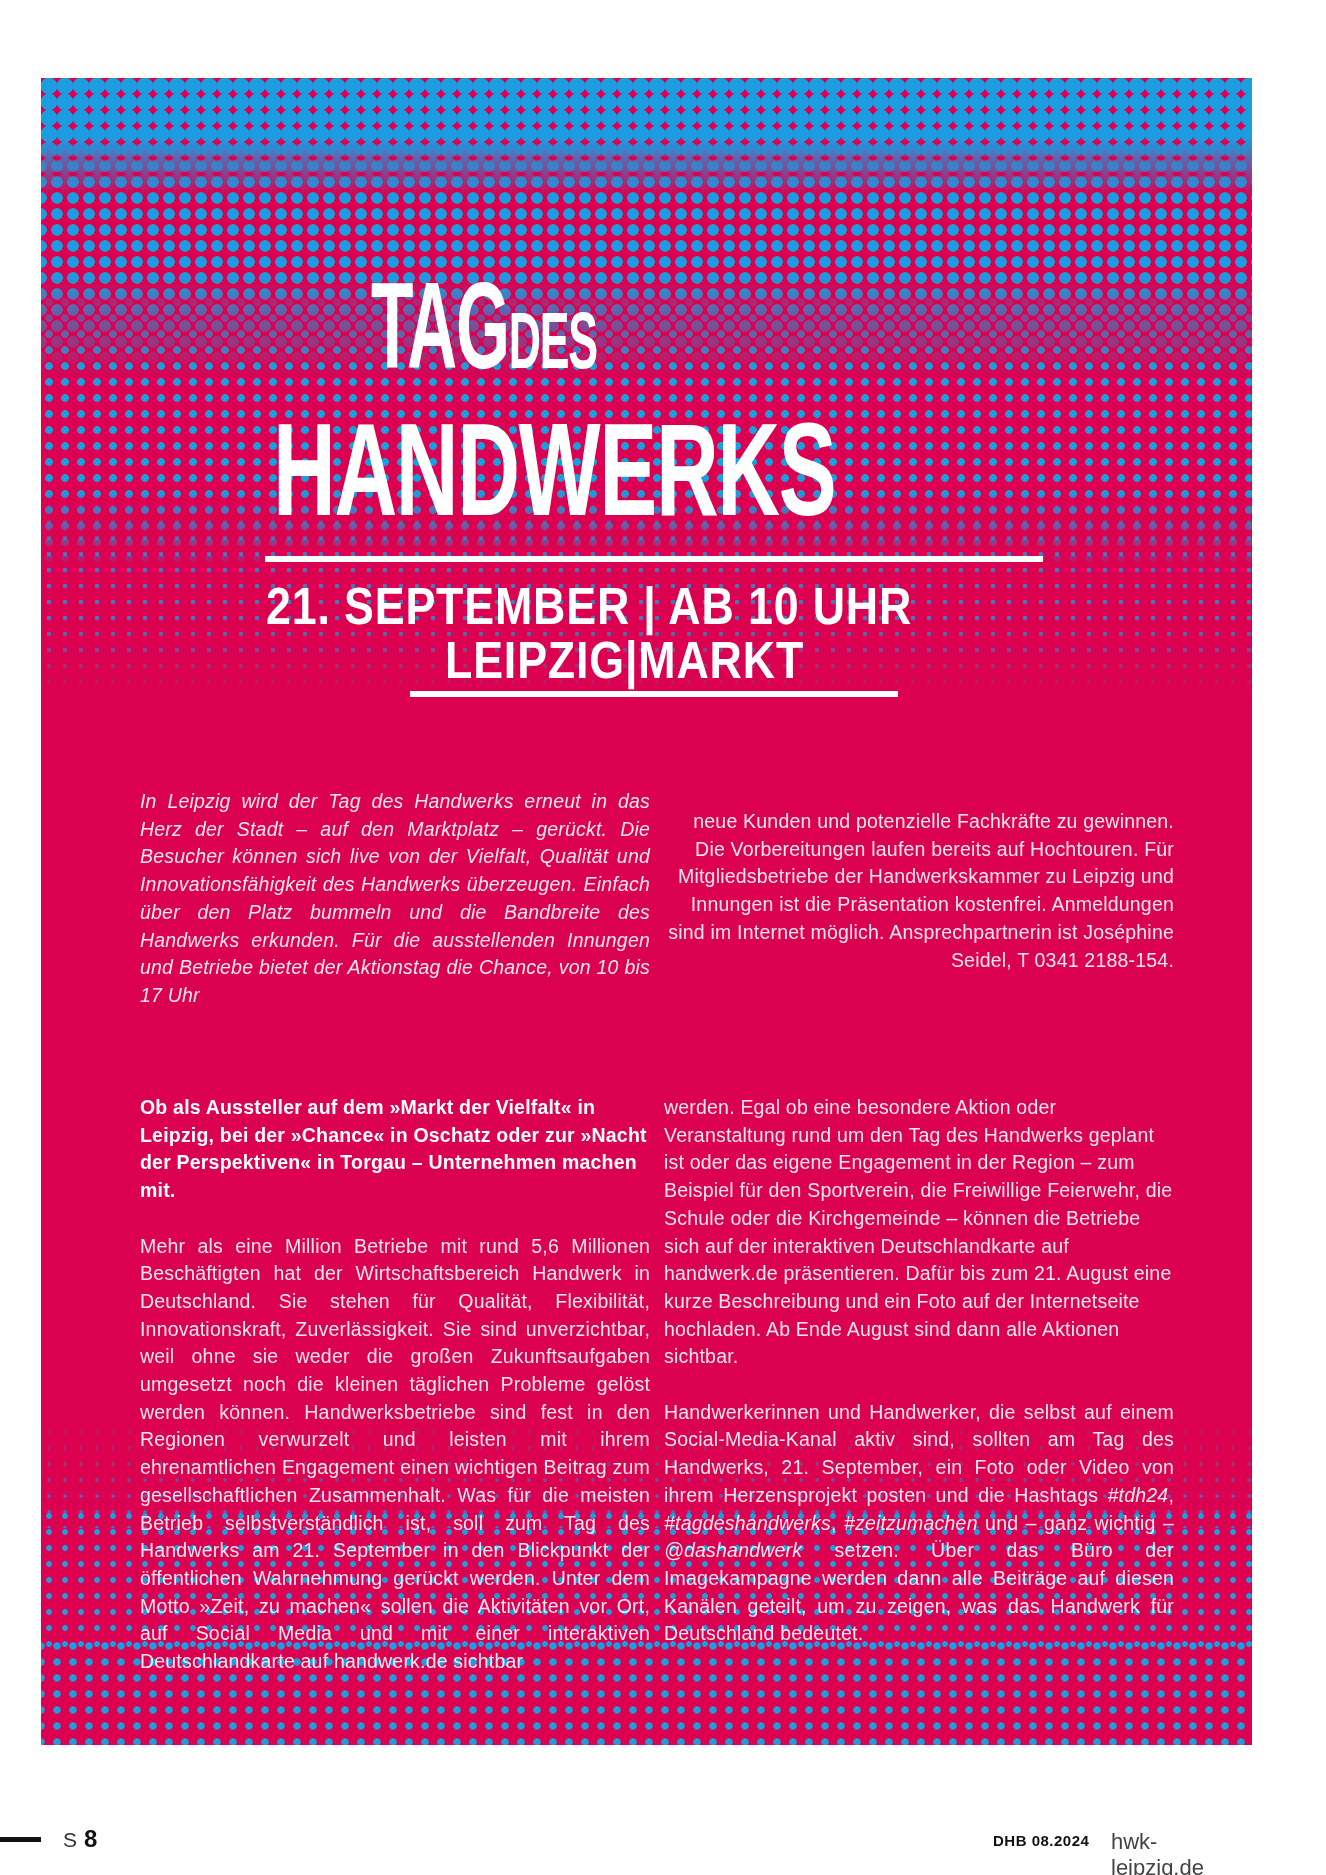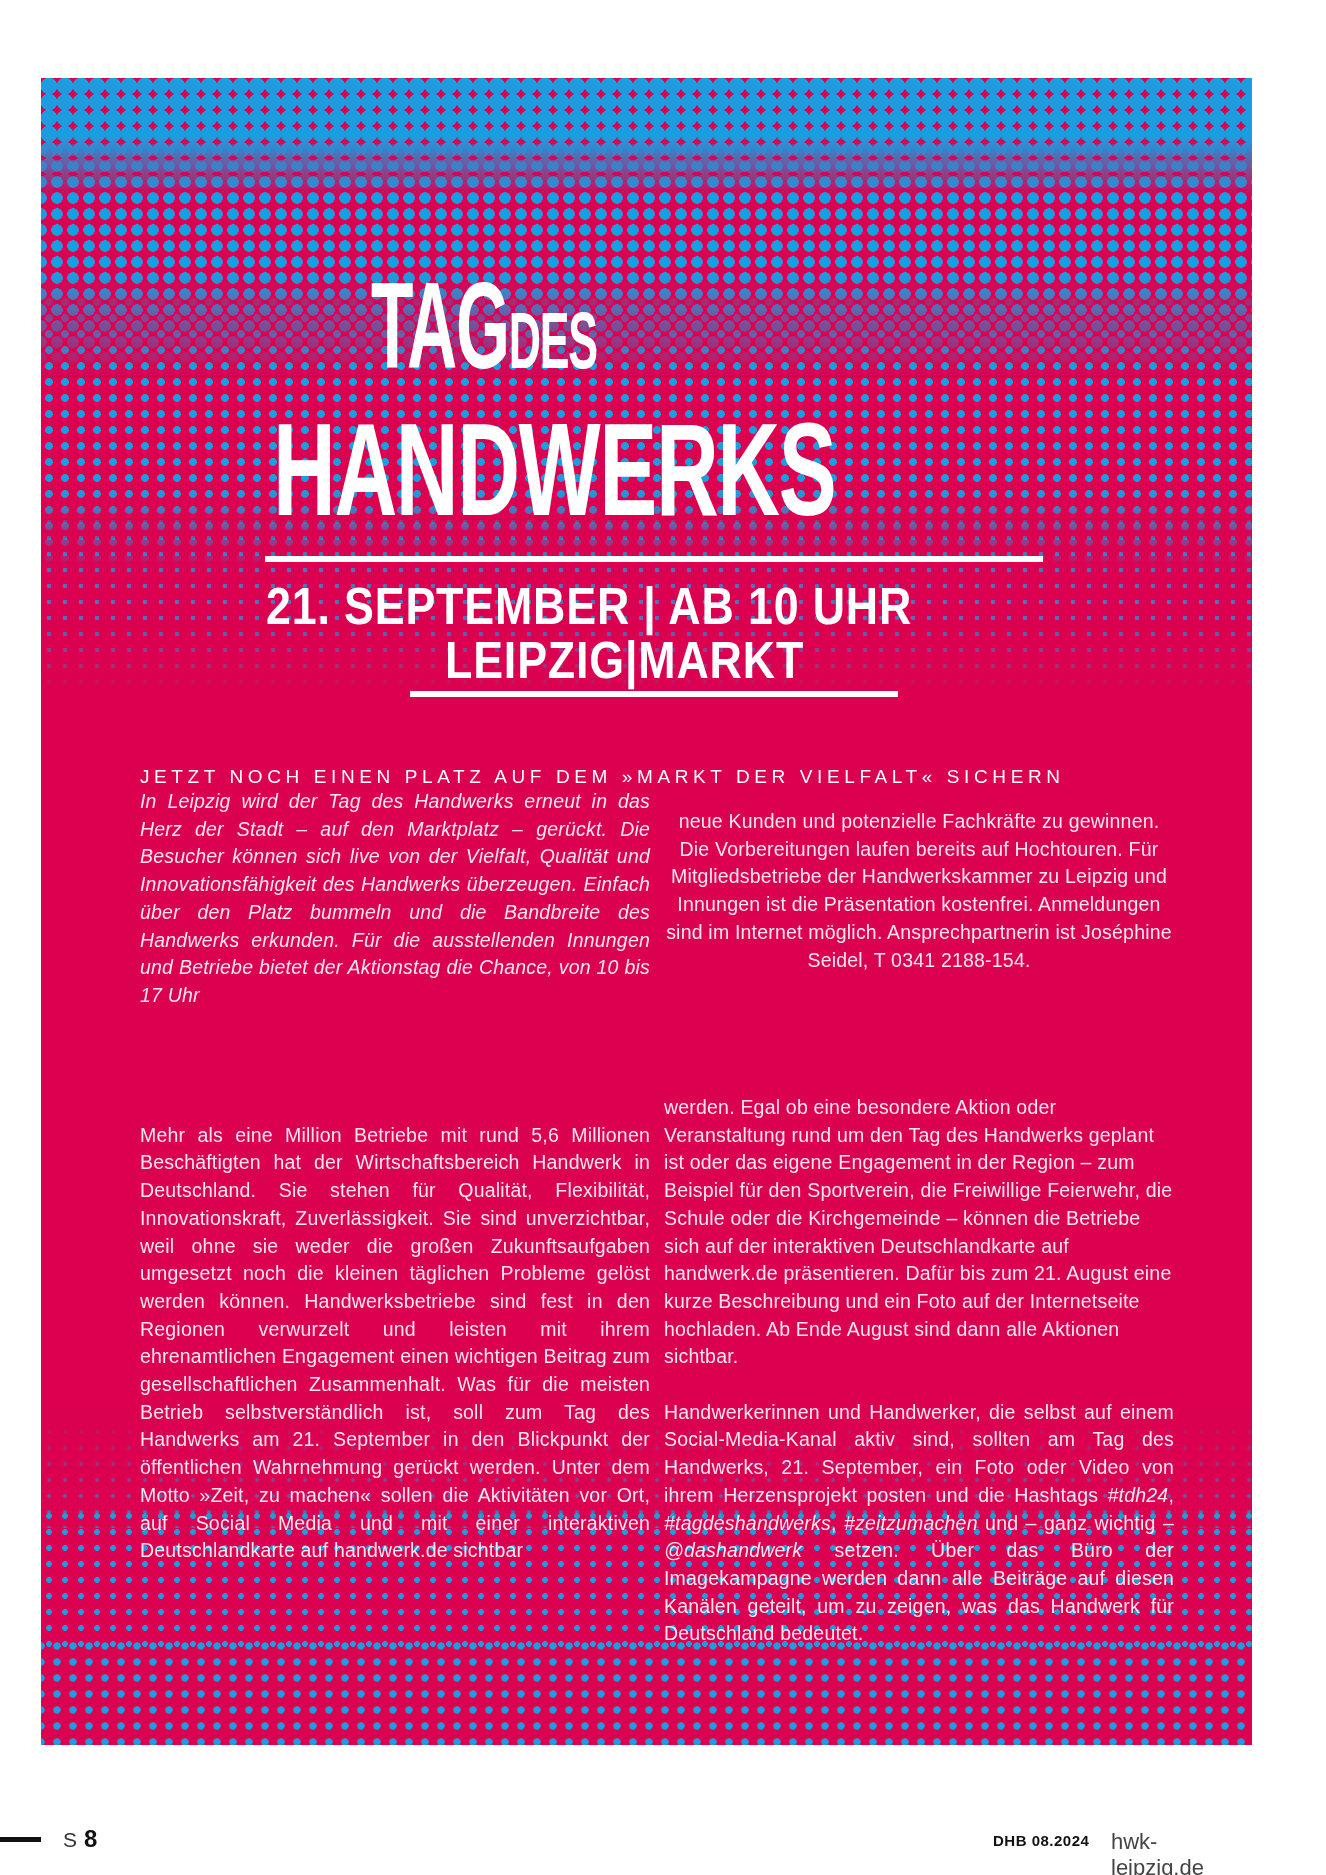--- a/index.html
+++ b/index.html
@@ -88,30 +88,30 @@
   <div class="title-1">
     <span>TAG</span><span class="des">DES</span>
   </div>
   <div class="title-2">HANDWERKS</div>
 
   <div class="rule r1"></div>
   <div class="date-line">21. SEPTEMBER | AB 10 UHR</div>
   <div class="place-line">LEIPZIG|MARKT</div>
   <div class="rule r2"></div>
 
-  <div class="kicker">JETZT NOCH EINEN PLATZ AUF DEM »MARKT DER VIELFALT« SICHERN</div>
 
   <div class="col c1">
     <p>In Leipzig wird der Tag des Handwerks erneut in das Herz der Stadt – auf den Marktplatz – gerückt. Die Besucher können sich live von der Vielfalt, Qualität und Innovationsfähigkeit des Handwerks überzeugen. Einfach über den Platz bummeln und die Bandbreite des Handwerks erkunden. Für die ausstellenden Innungen und Betriebe bietet der Aktionstag die Chance, von 10 bis 17 Uhr</p>
   </div>
   <div class="col c2">
-    <p style="text-align:center">neue Kunden und potenzielle Fachkräfte zu gewinnen. Die Vorbereitungen laufen bereits auf Hochtouren. Für Mitgliedsbetriebe der Handwerkskammer zu Leipzig und Innungen ist die Präsentation kostenfrei. Anmeldungen sind im Internet möglich. Ansprechpartnerin ist Joséphine Seidel, T 0341 2188-154.</p>
+    <p style="text-align:right">neue Kunden und potenzielle Fachkräfte zu gewinnen. Die Vorbereitungen laufen bereits auf Hochtouren. Für Mitgliedsbetriebe der Handwerkskammer zu Leipzig und Innungen ist die Präsentation kostenfrei. Anmeldungen sind im Internet möglich. Ansprechpartnerin ist Joséphine Seidel, T 0341 2188-154.</p>
   </div>
 
   <div class="col c3">
+    <p class="lead" style="text-align:left">Ob als Aussteller auf dem »Markt der Vielfalt« in Leipzig, bei der »Chance« in Oschatz oder zur »Nacht der Perspektiven« in Torgau – Unternehmen machen mit.</p>
     <div class="gap"></div>
     <p>Mehr als eine Million Betriebe mit rund 5,6 Millionen Beschäftigten hat der Wirtschaftsbereich Handwerk in Deutschland. Sie stehen für Qualität, Flexibilität, Innovationskraft, Zuverlässigkeit. Sie sind unverzichtbar, weil ohne sie weder die großen Zukunftsaufgaben umgesetzt noch die kleinen täglichen Probleme gelöst werden können. Handwerksbetriebe sind fest in den Regionen verwurzelt und leisten mit ihrem ehrenamtlichen Engagement einen wichtigen Beitrag zum gesellschaftlichen Zusammenhalt. Was für die meisten Betrieb selbstverständlich ist, soll zum Tag des Handwerks am 21. September in den Blickpunkt der öffentlichen Wahrnehmung gerückt werden. Unter dem Motto »Zeit, zu machen« sollen die Aktivitäten vor Ort, auf Social Media und mit einer interaktiven Deutschlandkarte auf handwerk.de sichtbar</p>
   </div>
   <div class="col c4">
     <p style="text-align:left">werden. Egal ob eine besondere Aktion oder Veranstaltung rund um den Tag des Handwerks geplant ist oder das eigene Engagement in der Region – zum Beispiel für den Sportverein, die Freiwillige Feierwehr, die Schule oder die Kirchgemeinde – können die Betriebe sich auf der interaktiven Deutschlandkarte auf handwerk.de präsentieren. Dafür bis zum 21. August eine kurze Beschreibung und ein Foto auf der Internetseite hochladen. Ab Ende August sind dann alle Aktionen sichtbar.</p>
     <div class="gap"></div>
     <p><span>Handwerkerinnen und Handwerker, die selbst auf einem Social-Media-Kanal aktiv sind, sollten am Tag des Handwerks, 21. September, ein Foto oder Video von ihrem Herzensprojekt posten und die Hashtags </span><i>#tdh24</i><span>, </span><i>#tagdeshandwerks</i><span>, </span><i>#zeitzumachen</i><span> und – ganz wichtig – </span><i>@dashandwerk</i><span> setzen. Über das Büro der Imagekampagne werden dann alle Beiträge auf diesen Kanälen geteilt, um zu zeigen, was das Handwerk für Deutschland bedeutet.</span></p>
   </div>
 
   <div class="footer-line"></div>

